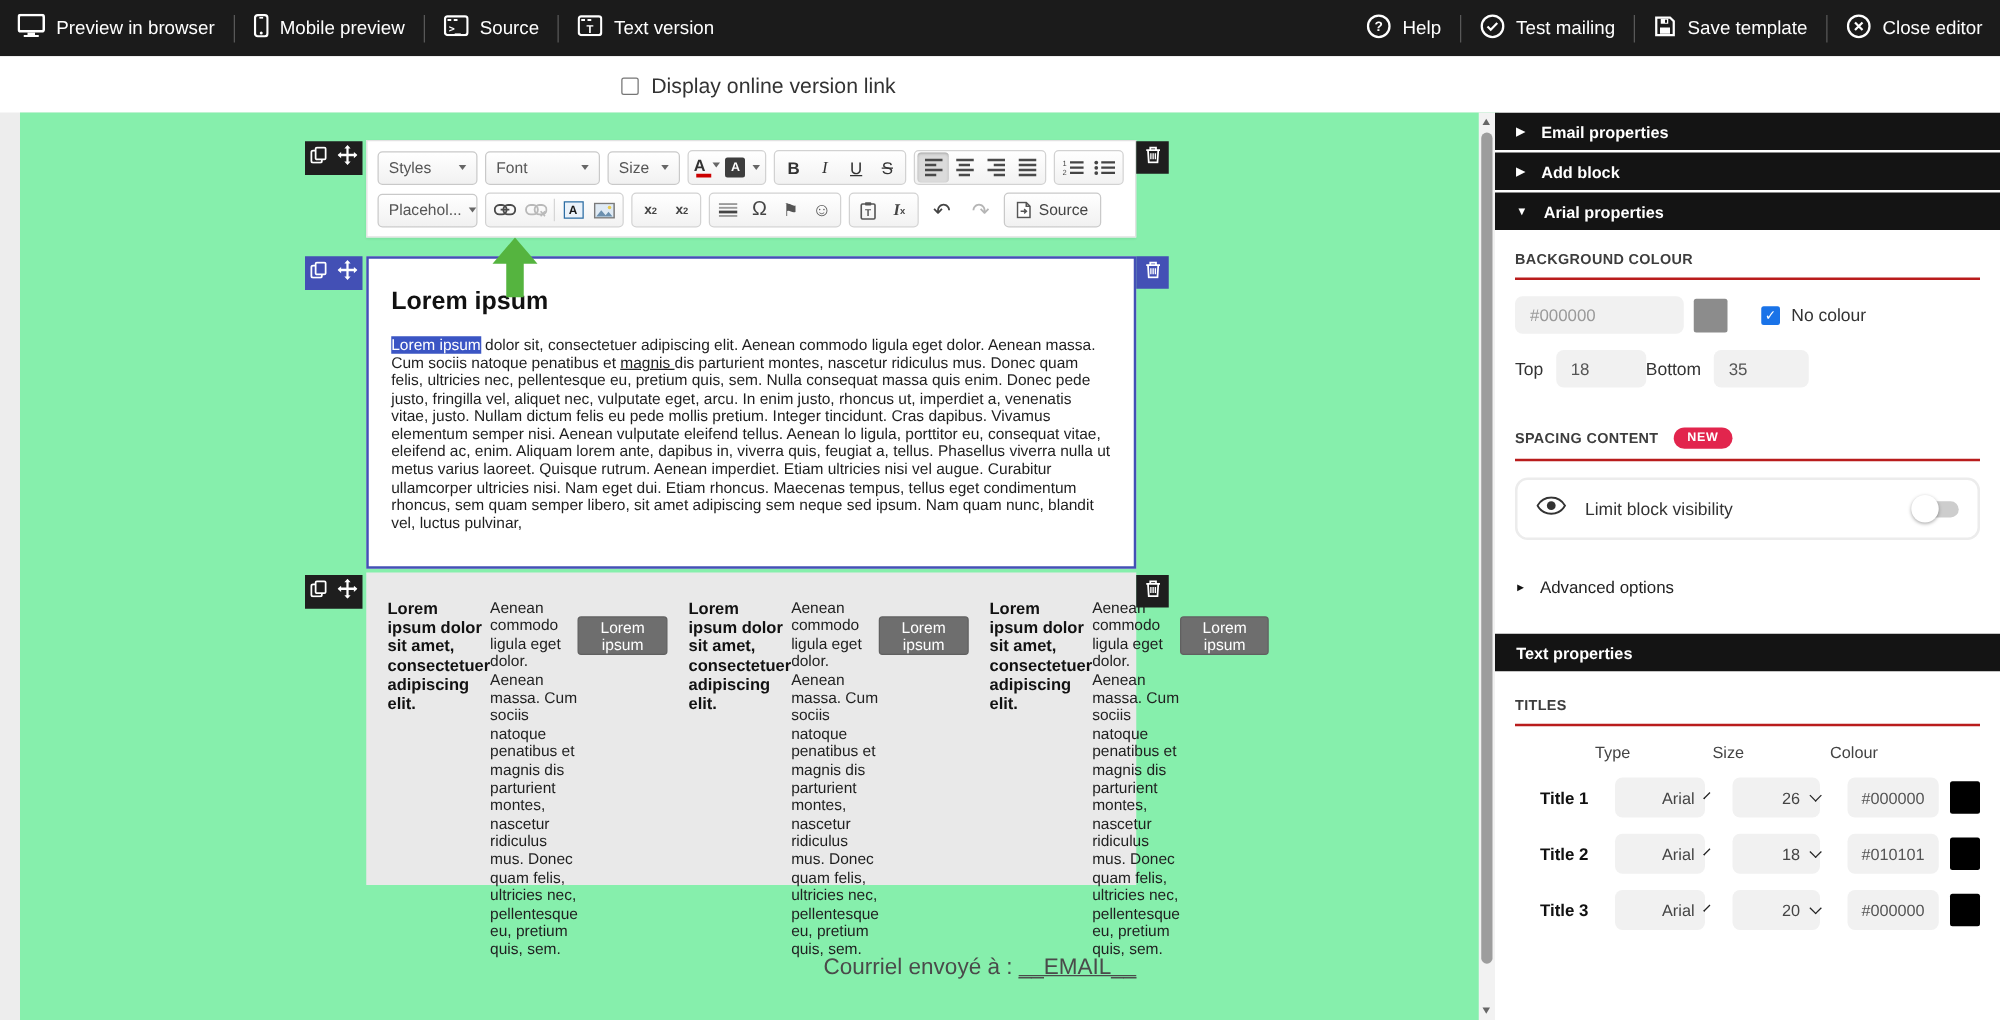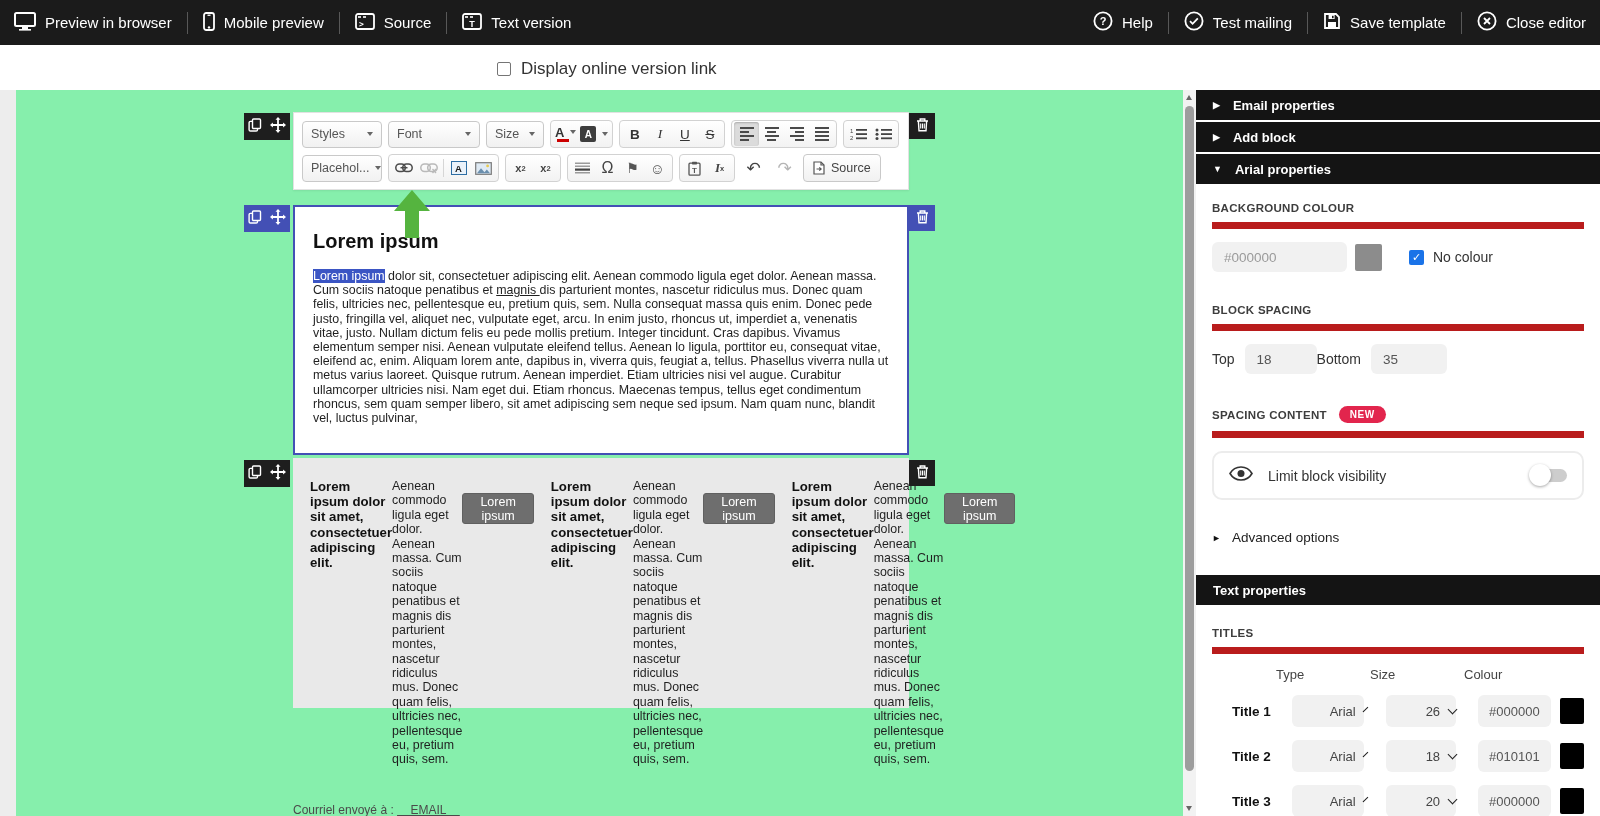--- a/index.html
+++ b/index.html
@@ -79,40 +79,40 @@
   
   .block-cols { position:absolute; left:277px; top:368px; width:616px; height:250px; background:#e9e9e9;
     padding:21px 17px; display:flex; gap:17px; z-index:3; }
   .col { flex:1; display:flex; flex-direction:row; }
   .col h3 { margin:0 0 13px 0; font-size:13.2px; line-height:1.15; color:#111; }
   .col p { margin:0; font-size:12.4px; line-height:1.16; color:#1f1f1f; }
   .btnrow { text-align:right; margin-top:14px; }
   .colbtn { background:#6e6e6e; color:#fff; font-size:12.5px; height:31px; padding:0 17px;
     border:1px solid #606060; border-radius:3px; cursor:pointer; font-family:inherit; }
 
-  .footer { position:absolute; left:277px; top:673px; width:616px; text-align:left;
-    font-size:12px; color:#4a4a4a;margin-top:40px; }
+  .footer { position:absolute; left:277px; top:673px; width:616px; text-align:right;
+    font-size:18px; color:#4a4a4a; }
   .footer .ftlink { text-decoration:underline; }
 
   
   .vscroll { position:absolute; left:1183px; top:90px; width:13px; height:726px; background:#f2f2f2; }
   .varr { position:absolute; left:3px; width:0; height:0; border-left:3.5px solid transparent;
     border-right:3.5px solid transparent; }
   .varr.up { top:5px; border-bottom:5px solid #666; }
   .varr.down { bottom:5px; border-top:5px solid #666; }
   .vthumb { position:absolute; left:2px; top:16px; width:9px; height:665px; background:#9d9d9d; border-radius:5px; }
 
   
   .sidebar { position:absolute; left:1196px; top:90px; width:404px; height:726px; background:#fff; overflow:hidden; }
   .acc { height:30px; background:#141414; color:#fff; display:flex; align-items:center; gap:13px;
     padding:0 17px; font-size:13px; font-weight:bold; margin-bottom:2px; cursor:pointer; }
   .acc .arr { font-size:9px; }
   .panel { padding:0 16px; }
   .sechead { margin-top:18px; font-size:11.5px; font-weight:bold; color:#3d3d3d; letter-spacing:.3px;
-    padding-bottom:8px; border-bottom:7px solid #b91c1c; display:flex; align-items:center; gap:12px; }
+    padding-bottom:8px; border-bottom:2px solid #b91c1c; display:flex; align-items:center; gap:12px; }
   .bgrow { display:flex; align-items:center; margin-top:13px; }
   .txtinput { background:#f1f1f1; border:none; border-radius:6px; height:30px; padding:0 12px;
     font-size:13.5px; color:#555; font-family:inherit; outline:none; }
   .txtinput::placeholder { color:#9a9a9a; }
   .swatch-gray { width:27px; height:27px; background:#8c8c8c; border-radius:2px; margin-left:8px; cursor:pointer; }
   .cbx { width:15px; height:15px; background:#1a73e8; border-radius:2px; color:#fff; font-size:11px;
     display:flex; align-items:center; justify-content:center; margin-left:27px; cursor:pointer; }
   .cblabel { font-size:14px; color:#333; margin-left:9px; }
   .sprow { display:flex; align-items:center; margin-top:13px; font-size:14px; color:#333; }
   .newbadge { background:#e2254d; color:#fff; font-size:10px; font-weight:bold; padding:3px 11px;
@@ -502,21 +502,20 @@
 
   <div class="panel">
     <div class="sechead">BACKGROUND COLOUR</div>
     <div class="bgrow">
       <input class="txtinput" style="width: 135px;" placeholder="#000000">
       <span class="swatch-gray"></span>
       <span class="cbx">✓</span>
       <span class="cblabel">No colour</span>
     </div>
 
-    <div class="sechead" style="margin-top:32px">BLOCK SPACING</div>
     <div class="sprow">
       <span>Top</span>
       <input class="txtinput" style="width: 72px; margin-left: 10px;" value="18">
       <span style="">Bottom</span>
       <input class="txtinput" style="width: 76px; margin-left: 10px;" value="35">
     </div>
 
     <div class="sechead" style="margin-top:32px">
       <span>SPACING CONTENT</span>
       <span class="newbadge">NEW</span>

